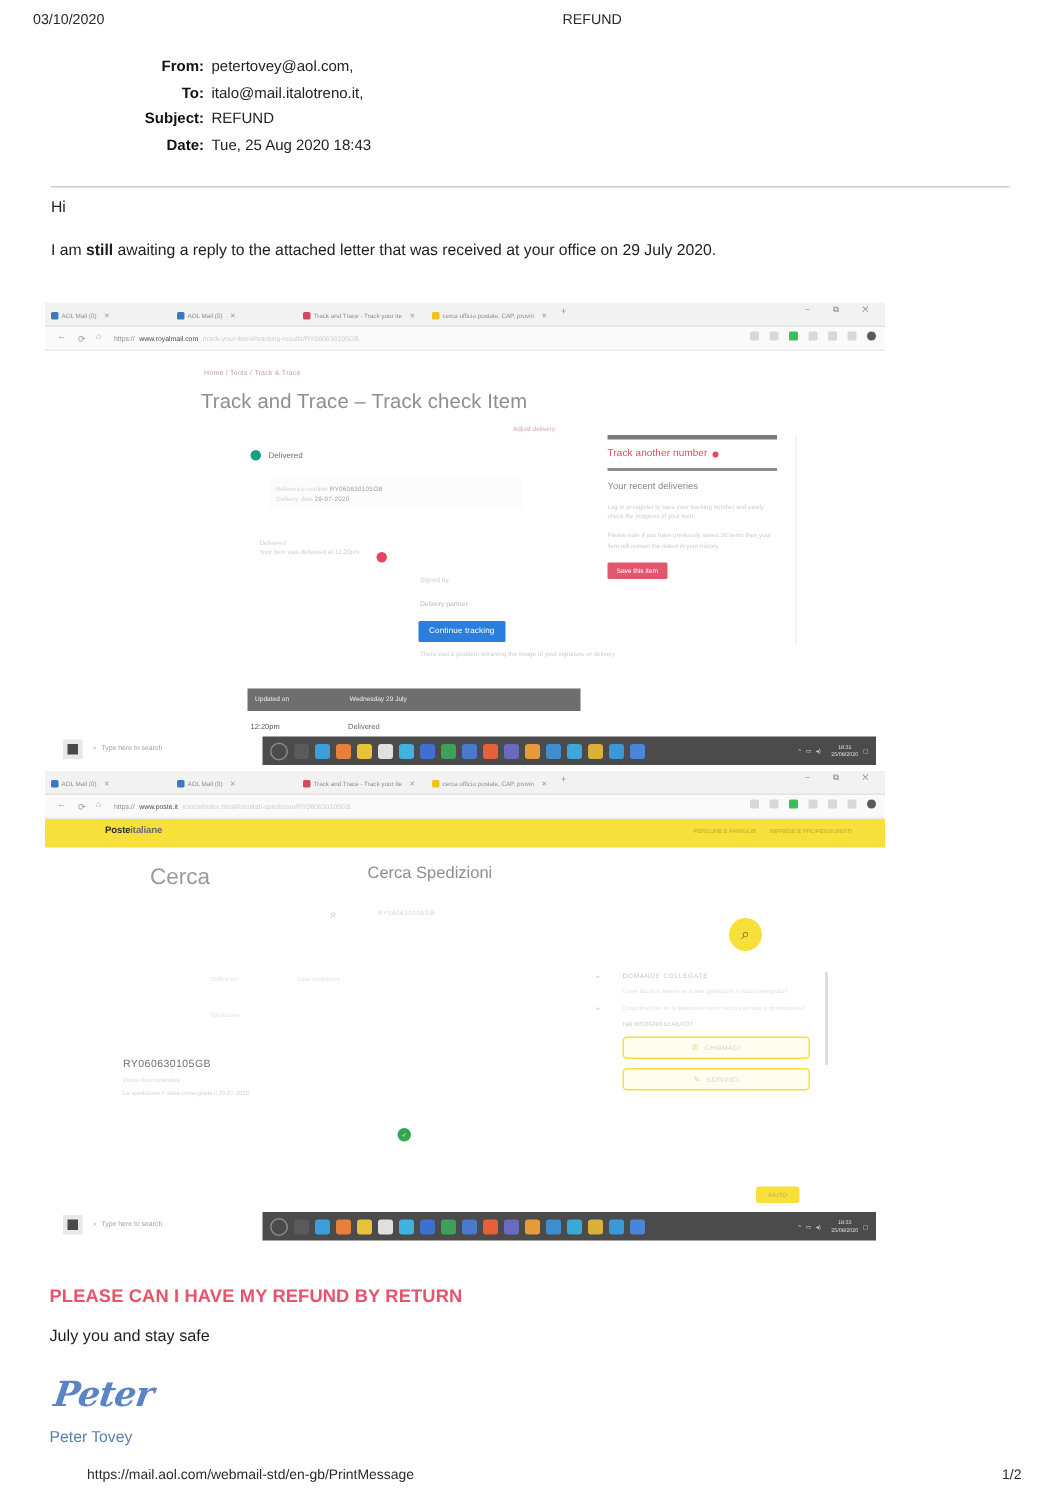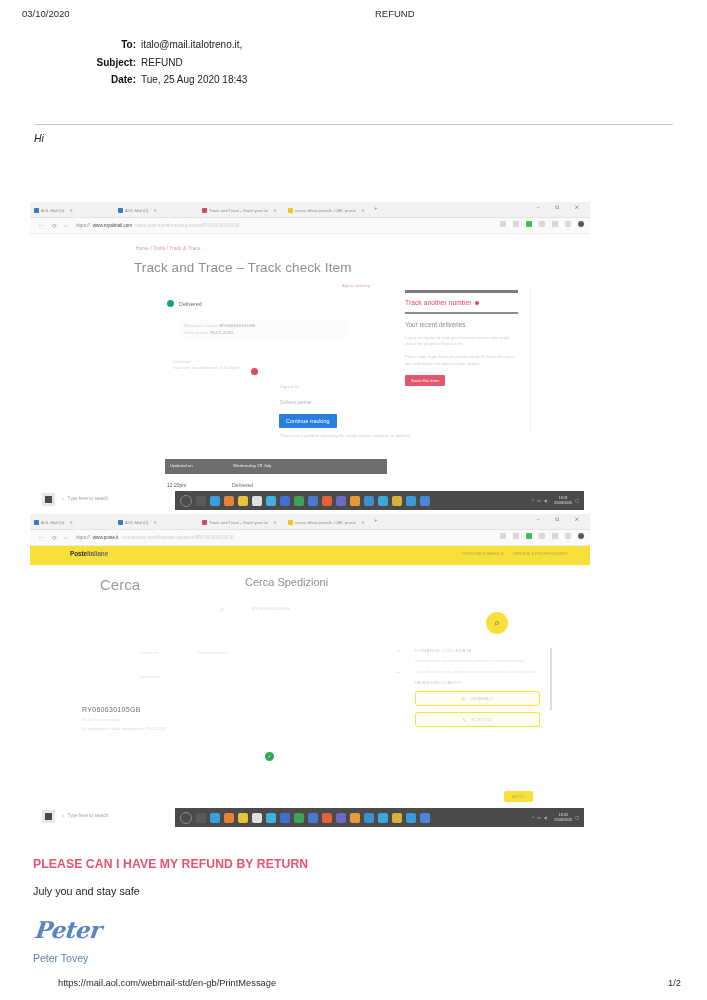--- a/index.html
+++ b/index.html
@@ -16,21 +16,21 @@
   
   .meta{position:absolute;left:0;top:36px;width:707px;font-size:10px;line-height:17.5px;}
   .meta .row{position:relative;height:17.5px;}
   .meta .lbl{position:absolute;right:0;width:0;white-space:nowrap;text-align:right;font-weight:bold;color:#111;}
   .meta .row .lbl{left:0;width:136px;text-align:right;}
   .meta .val{position:absolute;left:141px;color:#222;white-space:nowrap;}
 
   .rule{position:absolute;left:34px;top:124px;width:639px;height:1px;background:#c9c9c9;}
 
   
-  .greet{position:absolute;left:34px;top:132px;font-size:10.5px;color:#1e1e1e;font-style:italic;}
+  .greet{position:absolute;left:34px;top:132px;font-size:10.5px;color:#1e1e1e;}
   .para{position:absolute;left:34px;top:161px;font-size:10.5px;color:#1e1e1e;white-space:nowrap;}
   .para b{font-weight:bold;}
 
   .redline{position:absolute;left:33px;top:857px;font-size:12.2px;font-weight:bold;
            color:#e8536c;letter-spacing:.1px;white-space:nowrap;}
   .thanks{position:absolute;left:33px;top:885px;font-size:10.8px;color:#1e1e1e;}
 
   .sig{position:absolute;left:36px;top:916px;font-family:"DejaVu Serif",serif;
        font-style:italic;font-weight:bold;font-size:23px;color:#5b84c4;
        transform:skewX(-8deg);letter-spacing:-.5px;}
@@ -145,36 +145,41 @@
 
 <div class="page">
 
   <div class="print-head">
     <div class="print-date">03/10/2020</div>
     <div class="print-title">REFUND</div>
   </div>
 
   <div class="meta">
     <div class="row">
+      <div class="lbl">From:</div>
+      <div class="val">petertovey@aol.com,</div>
+    </div>
+    <div class="row">
       <div class="lbl">To:</div>
       <div class="val">italo@mail.italotreno.it,</div>
     </div>
     <div class="row">
       <div class="lbl">Subject:</div>
       <div class="val">REFUND</div>
     </div>
     <div class="row">
       <div class="lbl">Date:</div>
       <div class="val">Tue, 25 Aug 2020 18:43</div>
     </div>
   </div>
 
   <div class="rule"></div>
 
   <div class="greet">Hi</div>
+  <div class="para"><span>I am </span><b>still</b><span> awaiting a reply to the attached letter that was received at your office on 29 July 2020.</span></div>
 
   <div class="shot s1">
 
     <div class="chrome">
       <div class="tabstrip">
         <div class="tab" style="left:4px;width:62px;">
           <span class="fav" style="background:#3a7bbf"></span>
           <span>AOL Mail (0)</span>
           <span class="x">✕</span>
         </div>

